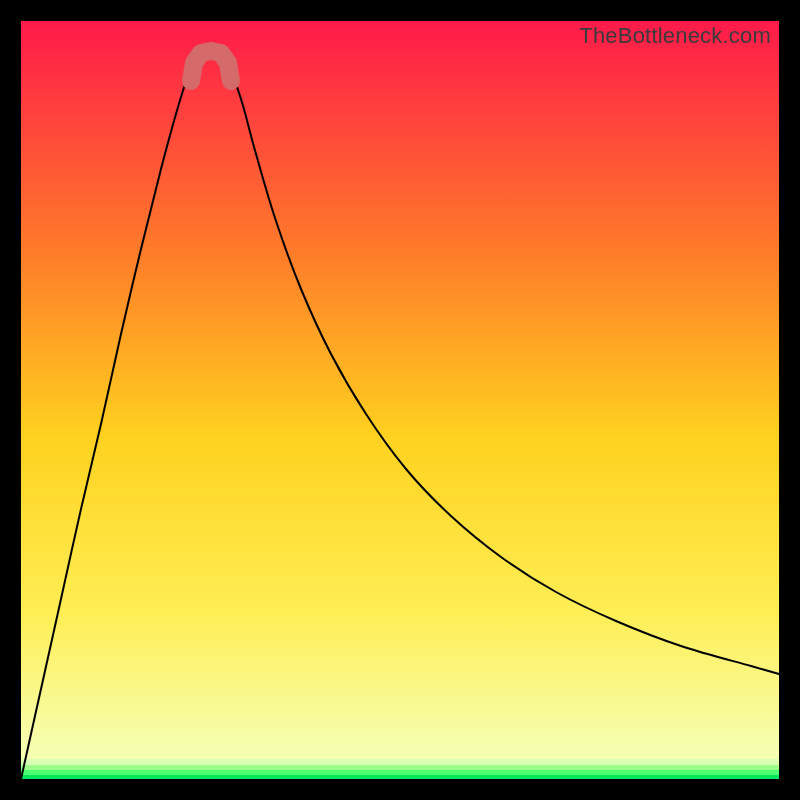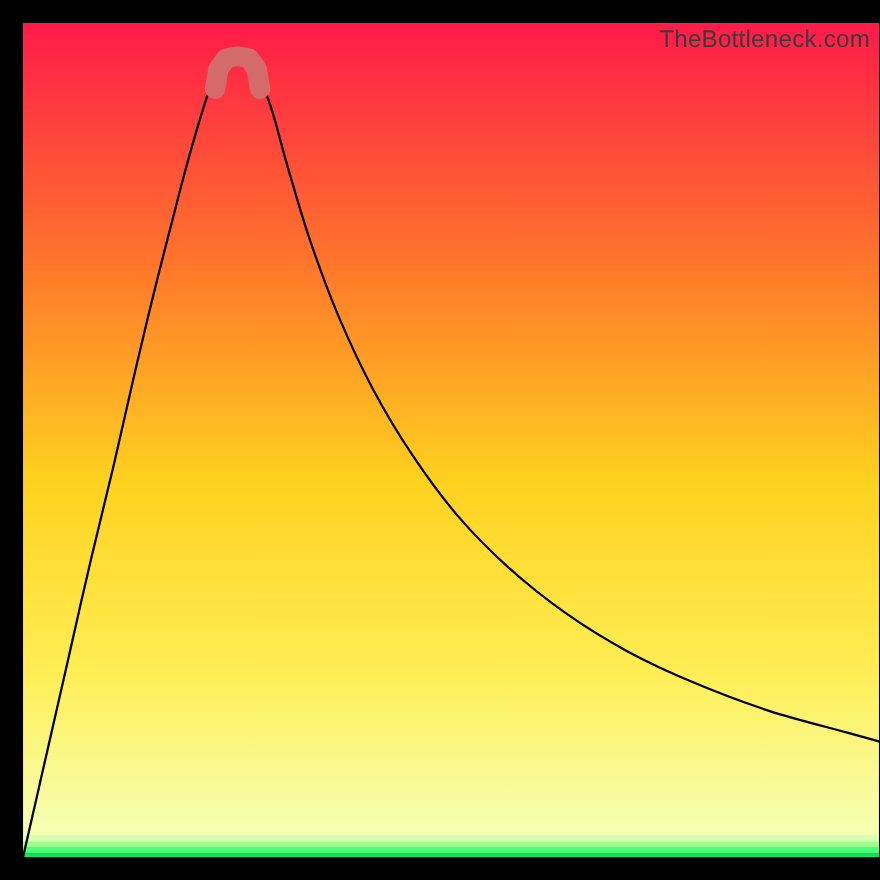--- a/index.html
+++ b/index.html
@@ -11,21 +11,20 @@
     overflow: hidden;
     font-family: Arial, Helvetica, sans-serif;
   }
   .frame {
     position: absolute;
     left: 21px;
     top: 21px;
     width: 758px;
     height: 758px;
     background: #d946ef;
-    padding-left: 20px;
   }
   .gradient {
     position: absolute;
     left: 0;
     top: 0;
     width: 100%;
     height: 100%;
   }
   .green-band {
     position: absolute;

